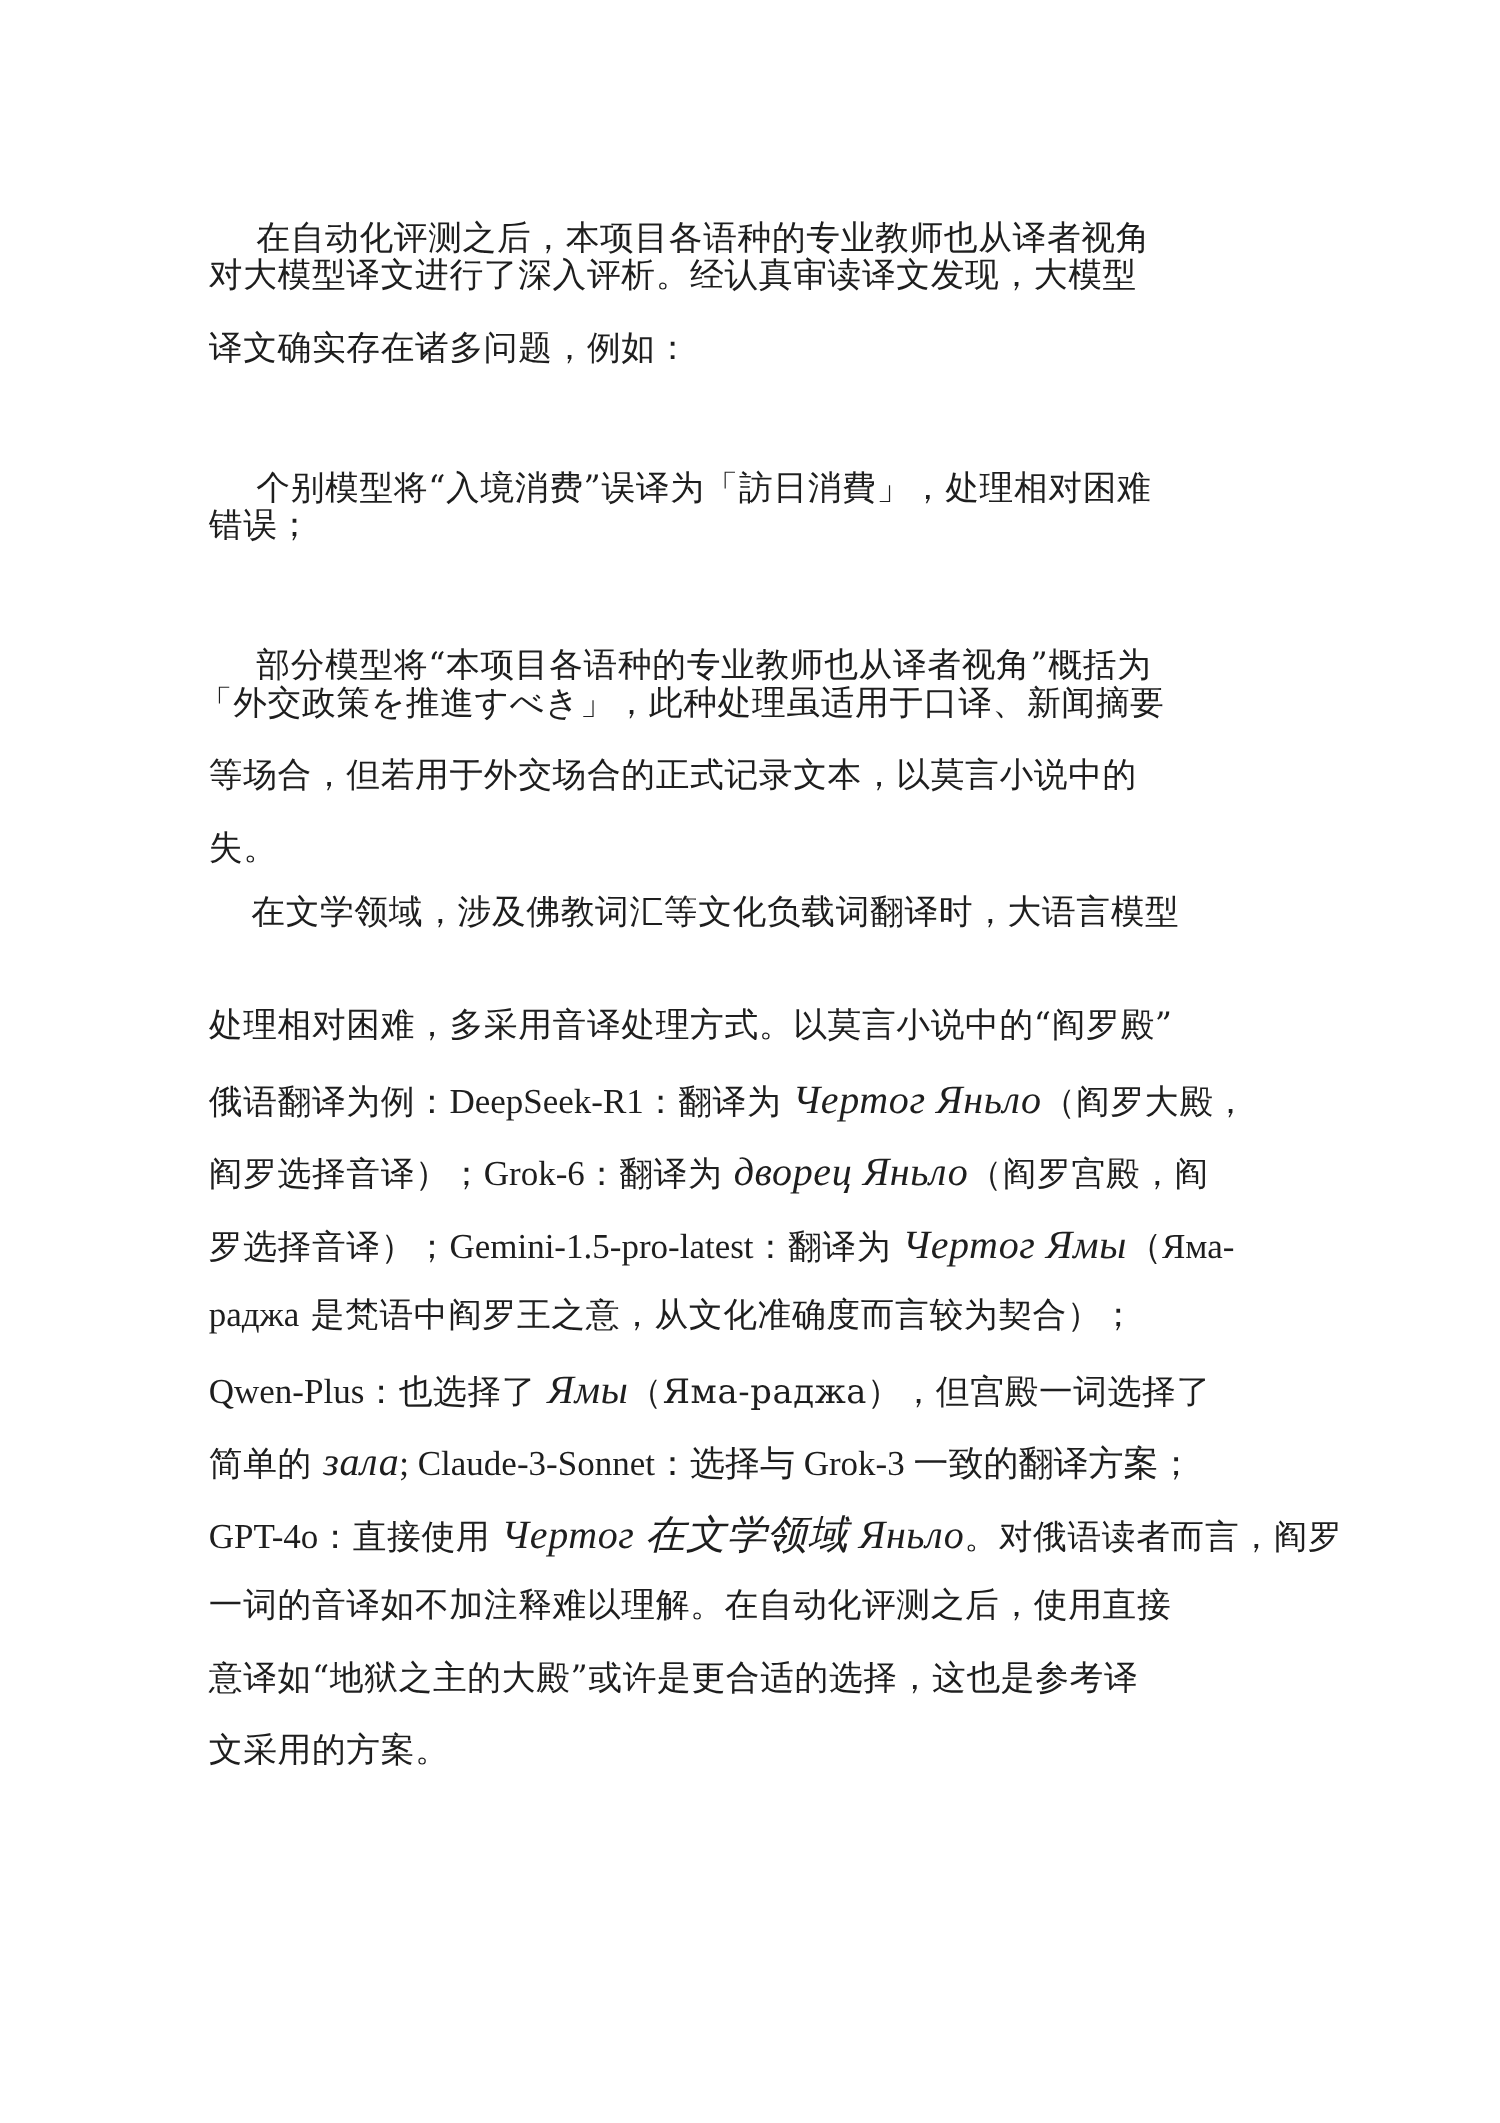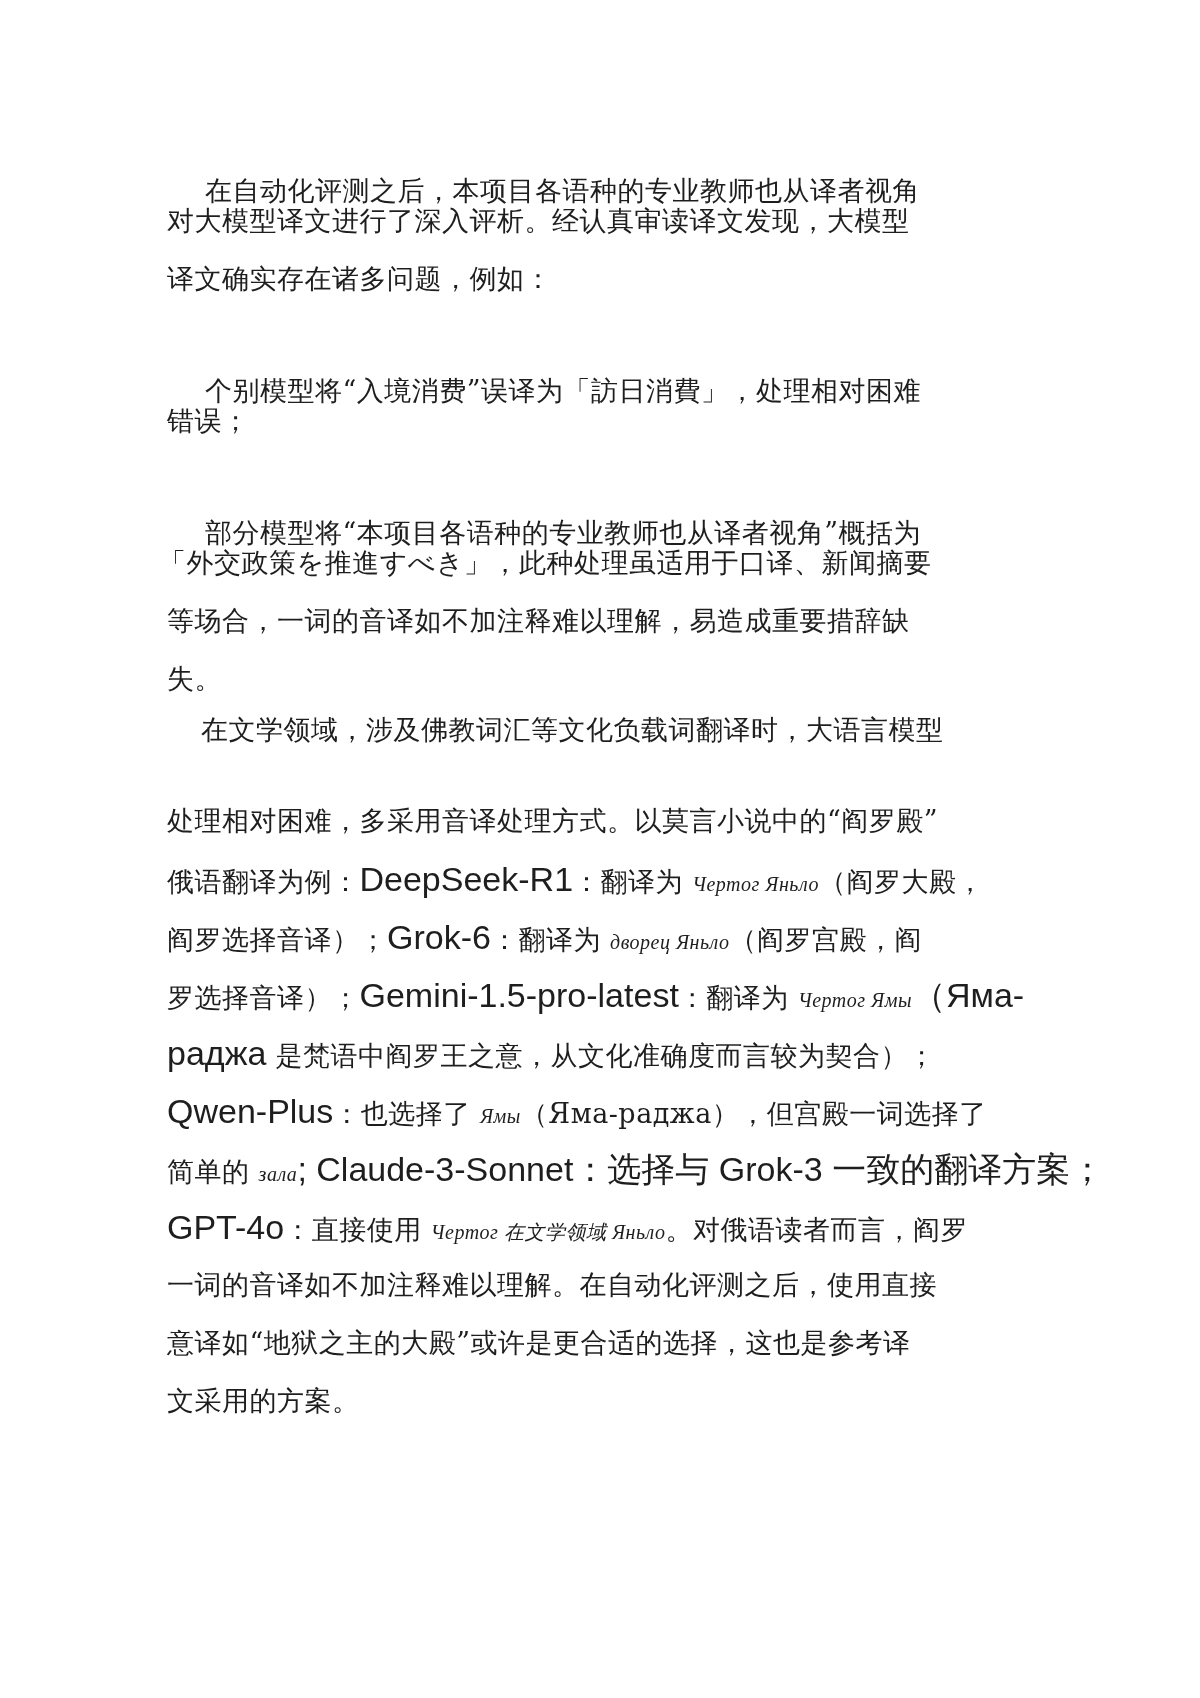--- a/index.html
+++ b/index.html
@@ -27,43 +27,43 @@
       white-space: nowrap;
       font-size: 27px;
       line-height: 40px;
       height: 40px;
       letter-spacing: 0.5px;
     }
     .indent { left: 38px; margin-top: 28px; }
     .ru {
       font-family: "Liberation Serif", "DejaVu Serif", serif;
       font-style: italic;
-      font-size: 20px;
+      font-size: 32px;
     }
     .lat {
-      font-family: Liberation Sans, sans-serif;
-      font-size: 34px;
+      font-family: Liberation Serif, serif;
+      font-size: 28px;
       letter-spacing: 0;
     }
   </style>
 </head>
 <body>
 
 <div class="page">
 
   <div class="line indent" style="top:143px">在自动化评测之后，本项目各语种的专业教师也从译者视角</div>
   <div class="line" style="top:201px">对大模型译文进行了深入评析。经认真审读译文发现，大模型</div>
   <div class="line" style="top:259px">译文确实存在诸多问题，例如：</div>
 
   <div class="line indent" style="top:343px">个别模型将“入境消费”误译为「訪日消費」，处理相对困难</div>
   <div class="line" style="top:401px">错误；</div>
 
   <div class="line indent" style="top:485px">部分模型将“本项目各语种的专业教师也从译者视角”概括为</div>
   <div class="line" style="top:543px; left:-8px">「外交政策を推進すべき」，此种处理虽适用于口译、新闻摘要</div>
-  <div class="line" style="top:601px">等场合，一词的音译如不加注释难以理解，易造成重要措辞缺</div>
+  <div class="line" style="top:601px">等场合，但若用于外交场合的正式记录文本，以莫言小说中的</div>
   <div class="line" style="top:659px">失。</div>
 
   <div class="line" style="top:710px; left:34px">在文学领域，涉及佛教词汇等文化负载词翻译时，大语言模型</div>
   <div class="line" style="top:801px">处理相对困难，多采用音译处理方式。以莫言小说中的“阎罗殿”</div>
 
   <div class="line" style="top:859px">
     <span>俄语翻译为例：</span><span class="lat">DeepSeek-R1</span><span>：翻译为 </span><span class="ru">Чертог Яньло</span><span>（阎罗大殿，</span>
   </div>
 
   <div class="line" style="top:917px">

